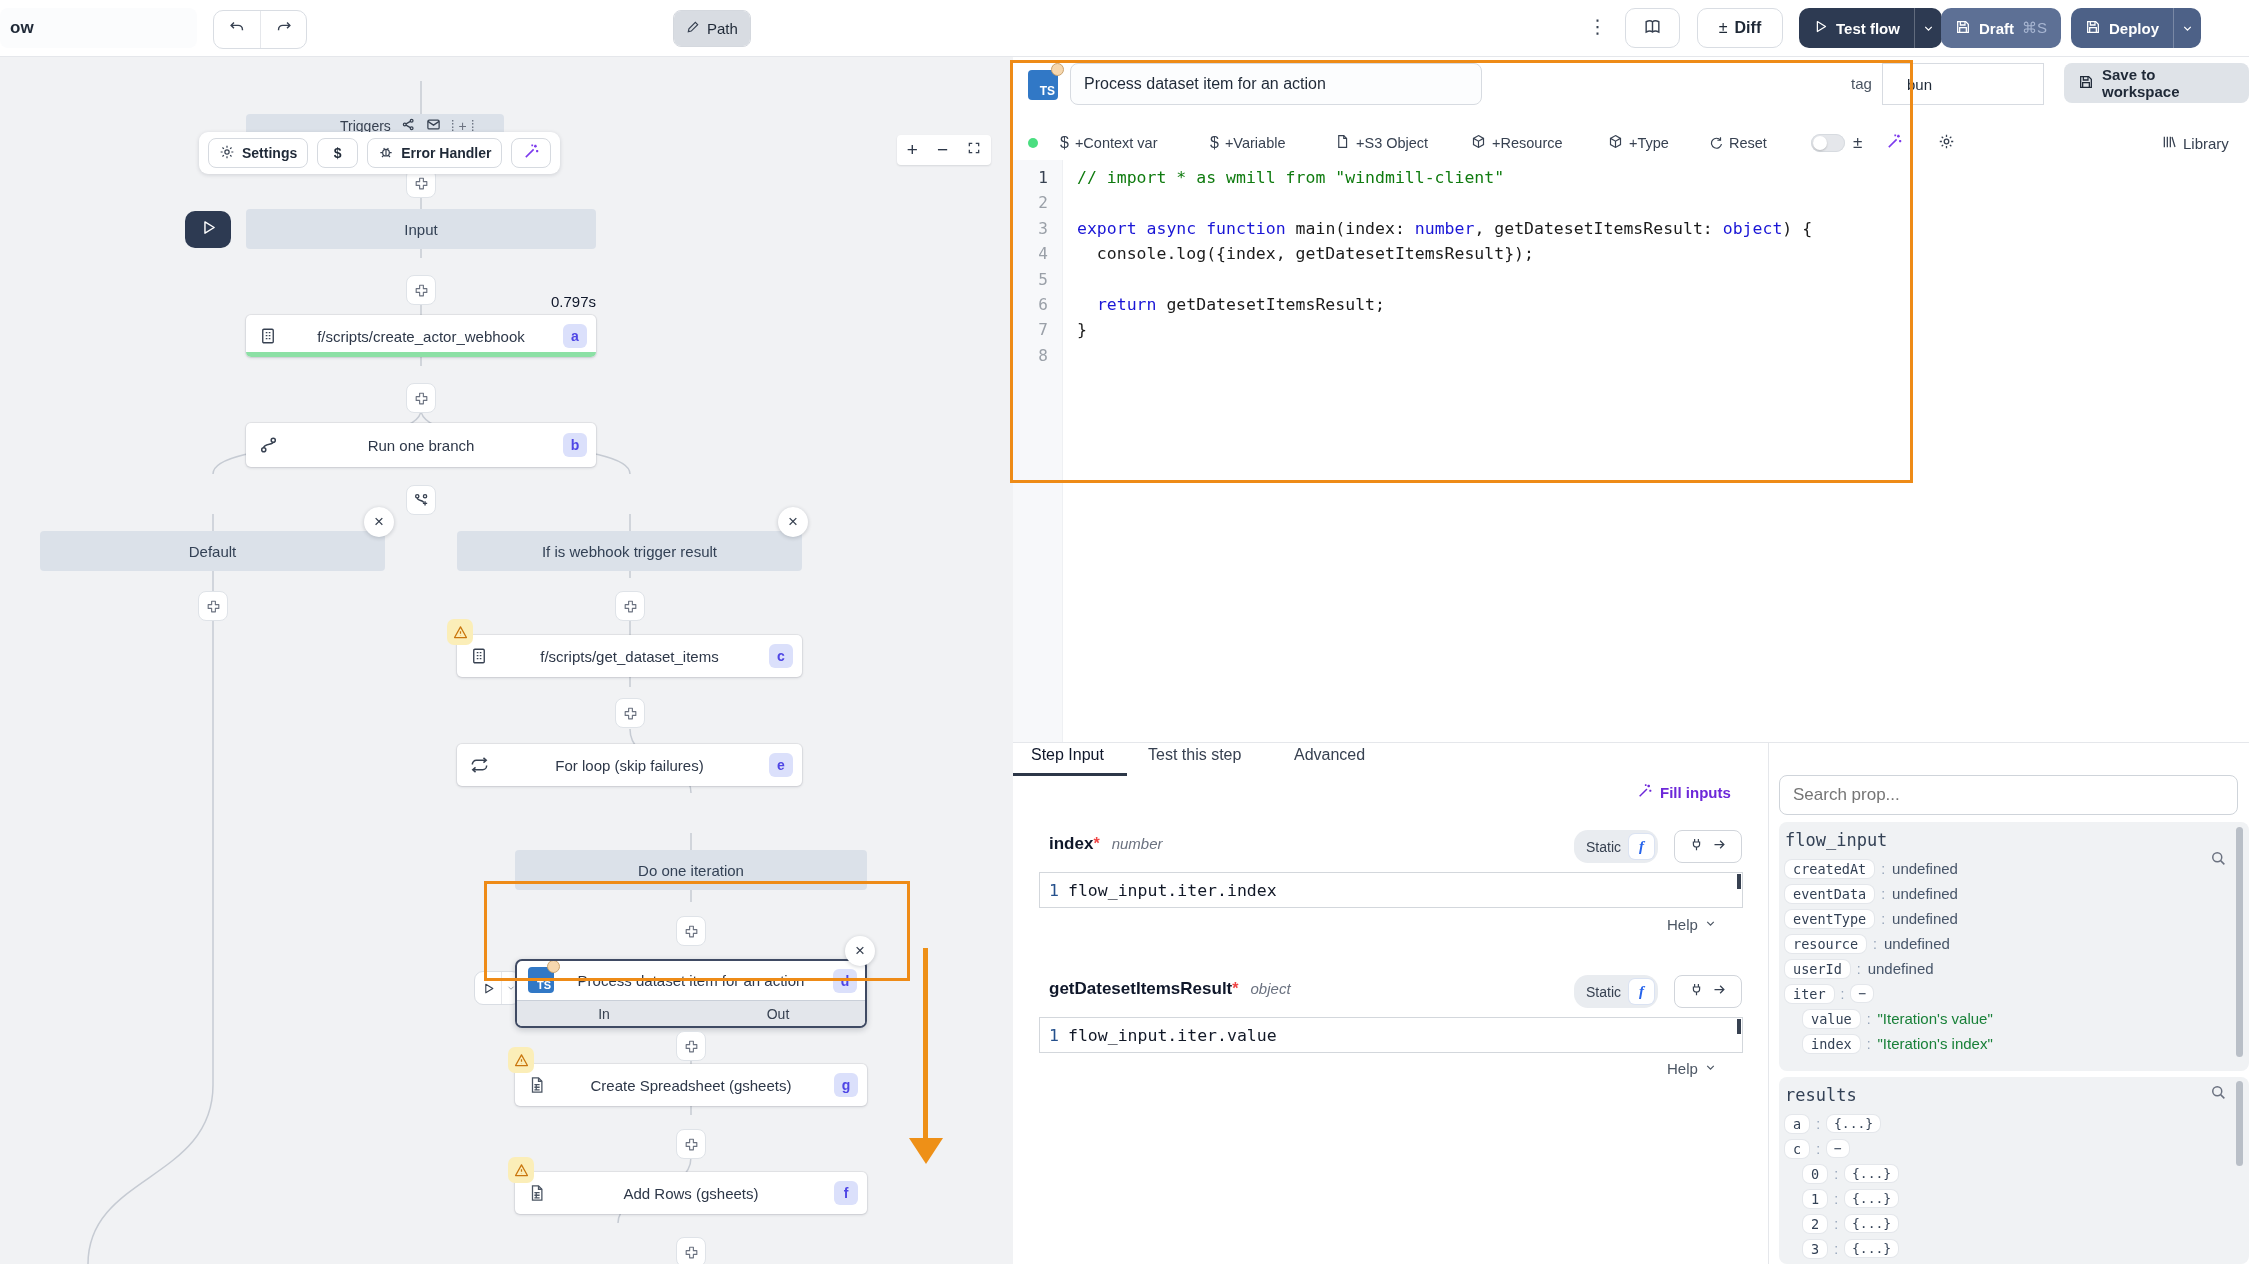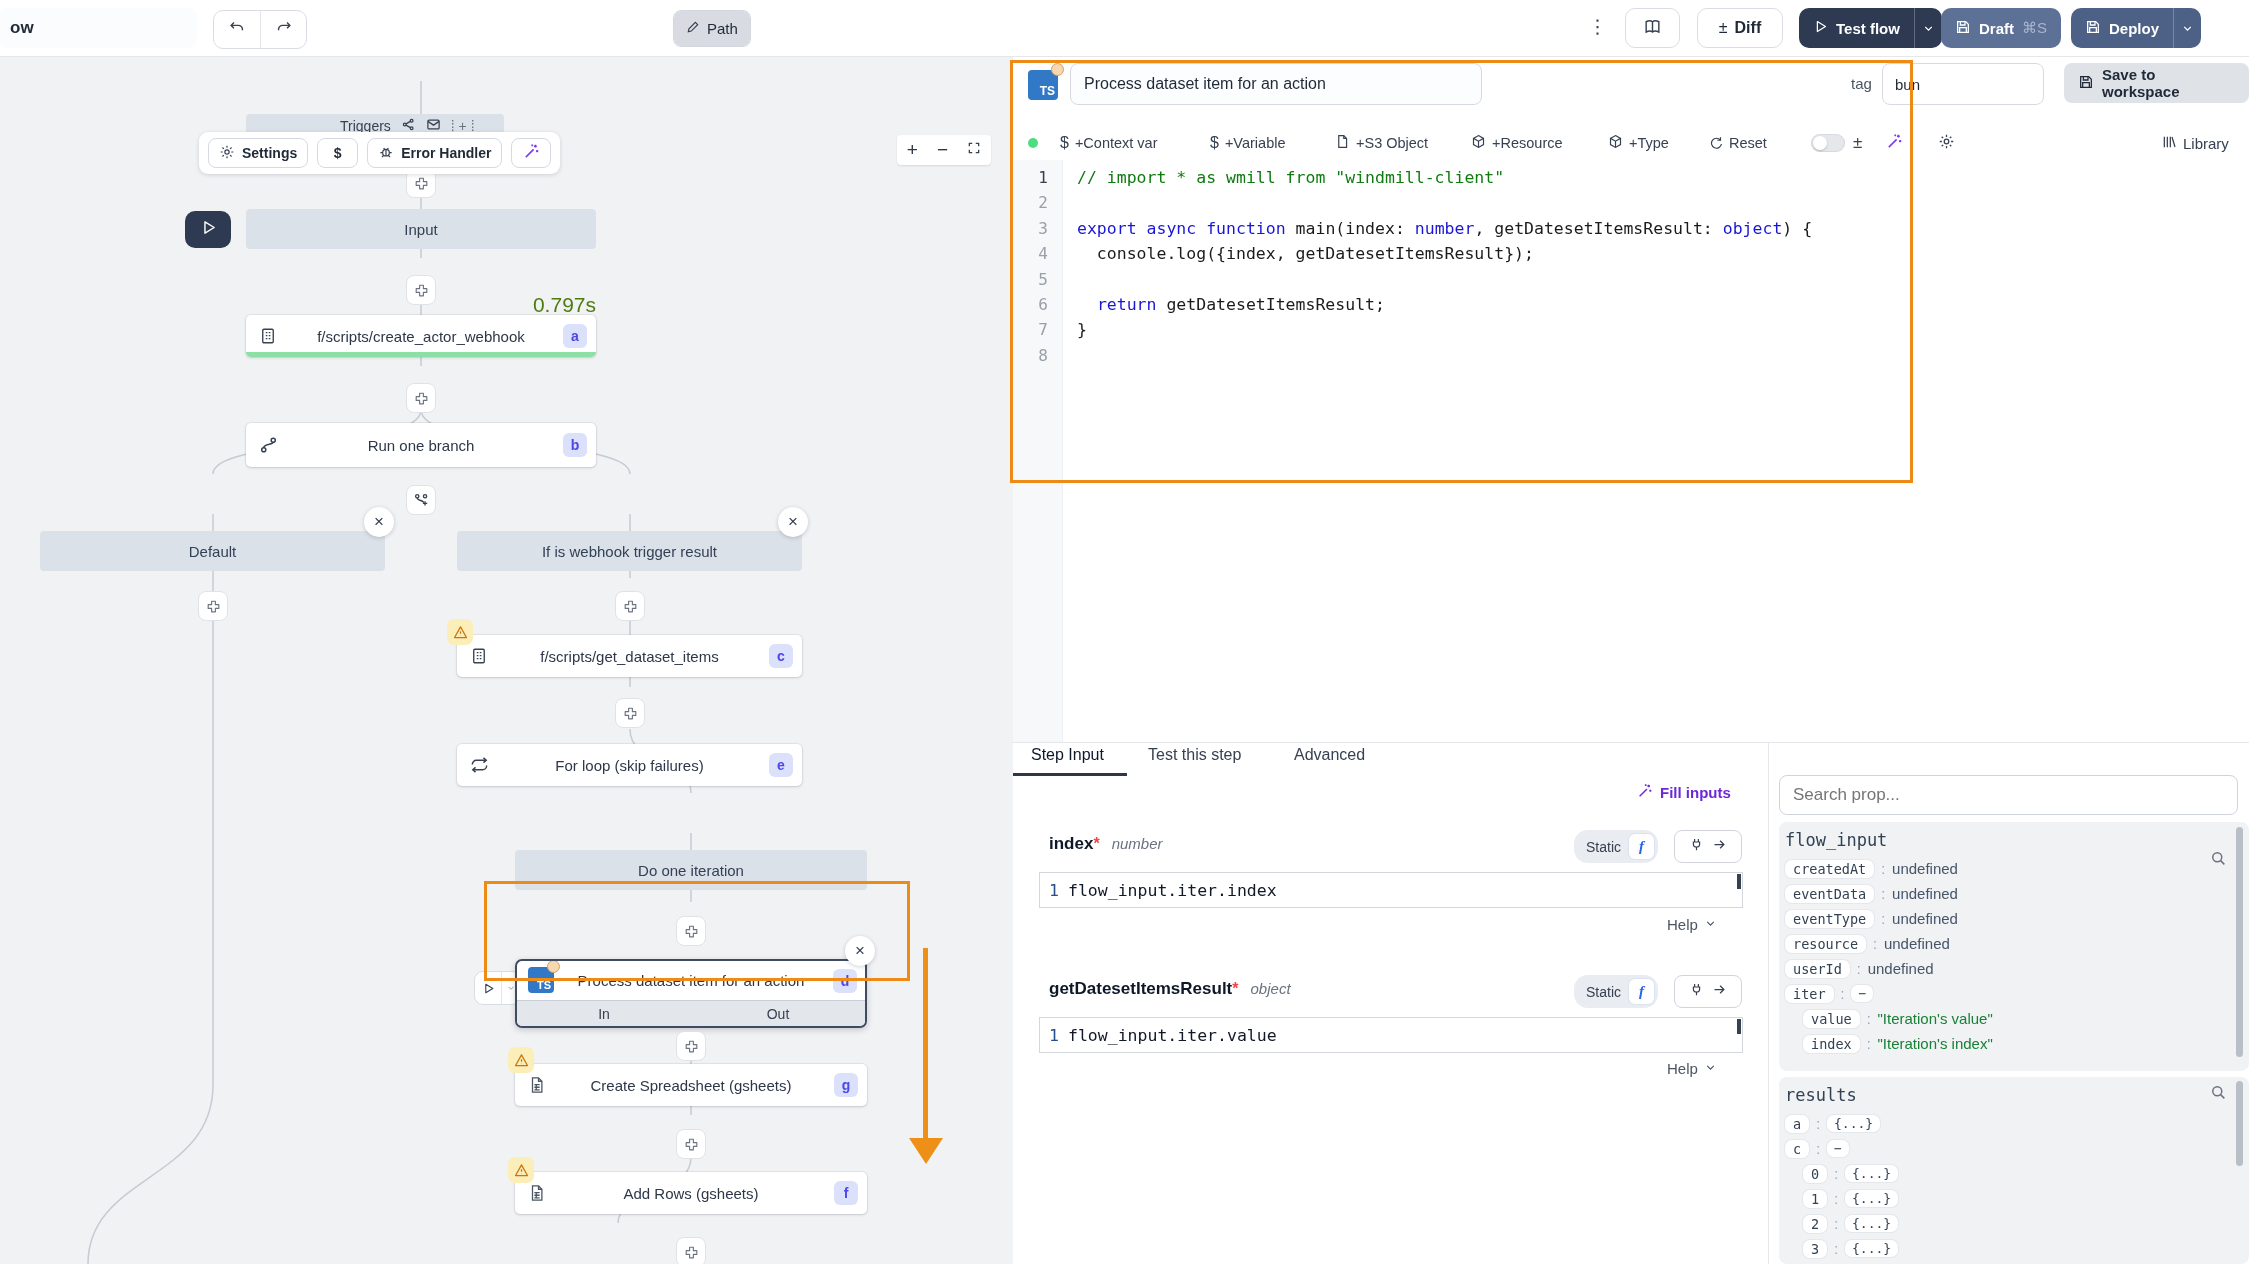--- a/index.html
+++ b/index.html
@@ -52,29 +52,29 @@
               background:#fff; box-shadow:0 2px 6px rgba(15,23,42,.2); z-index:3; }
   .sel-node .hd { height:39px; display:flex; align-items:center; justify-content:center; font-size:15px; color:#2d3748; position:relative; }
   .sel-node .ft { height:26px; background:#e3e6eb; border-top:1px solid #c9cfd8; display:flex; font-size:14px; color:#374151; }
   .sel-node .ft span { flex:1; display:flex; align-items:center; justify-content:center; }
   .ts-icon { width:26px; height:26px; background:#3178c6; border-radius:4px; color:#fff; font-weight:700; font-size:11px;
              display:flex; align-items:flex-end; justify-content:flex-end; padding:2px 3px; position:relative; }
   .ts-emoji { position:absolute; right:-6px; top:-7px; width:13px; height:13px; border-radius:50%; background:#f6d7ae; border:1px solid #caa36f; }
   .playpair { position:absolute; left:474px; top:914px; height:34px; display:flex; border:1px solid #d9dde3; border-radius:9px;
               background:#fff; overflow:hidden; z-index:2; }
   .playpair .seg { display:flex; align-items:center; justify-content:center; }
-  .dur { position:absolute; left:500px; top:236px; width:96px; text-align:right; font-size:21px; color:#4d7c0f; z-index:2; }
+  .dur { position:absolute; left:500px; top:236px; width:96px; text-align:right; font-size:15px; color:#0f172a; z-index:2; }
 
   
   .rpanel { position:absolute; left:1013px; top:57px; width:1236px; height:1207px; background:#fff; }
   .title-input { position:absolute; left:1070px; top:63px; width:412px; height:42px; border:1px solid #d7dbe1; border-radius:8px;
                  background:#fcfdfe; font-size:16px; color:#1f2937; padding:0 13px; font-family:"Liberation Sans",sans-serif; }
   .tag-lbl { position:absolute; left:1851px; top:66px; font-size:15px; color:#4b5563; line-height:36px; }
-  .tag-input { position:absolute; left:1882px; top:63px; width:162px; height:42px; border:1px solid #d7dbe1; border-radius:8px;
-               background:#fff; font-size:15px; color:#1f2937; padding:0 12px; font-family:"Liberation Sans",sans-serif; }
+  .tag-input { position:absolute; left:1882px; top:63px; width:162px; height:42px; border:1px solid #d7dbe1; border-radius:0;
+               background:#fff; font-size:15px; color:#1f2937; padding:0 24px; font-family:"Liberation Sans",sans-serif; }
   .save-btn { position:absolute; left:2064px; top:63px; height:40px; background:#dfe3e8; border-radius:8px; display:flex;
               align-items:center; gap:8px; padding:0 14px; font-size:15px; font-weight:700; color:#1f2937; }
   .ed-toolbar { position:absolute; left:1013px; top:126px; width:1236px; height:34px; display:flex; align-items:center; font-size:14.5px; color:#374151; }
   .tbi { display:flex; align-items:center; gap:6px; }
   .gutter { position:absolute; left:1013px; top:160px; width:50px; height:582px; background:#f7f8fa; border-right:1px solid #eef0f3;
             font-family:"DejaVu Sans Mono",monospace; font-size:16px; color:#9aa0a8; text-align:right; padding:5px 14px 0 0; line-height:25.4px; }
   .gutter .ln-active { color:#374151; }
   .code { position:absolute; left:1077px; top:160px; width:830px; height:323px; font-family:"DejaVu Sans Mono",monospace;
           font-size:16.5px; line-height:25.4px; padding-top:5px; white-space:pre; color:#1b1b1b; }
   .tok-kw { color:#1a16d6; } .tok-comment { color:#0f7b0f; } .tok-pl { color:#1b1b1b; }

